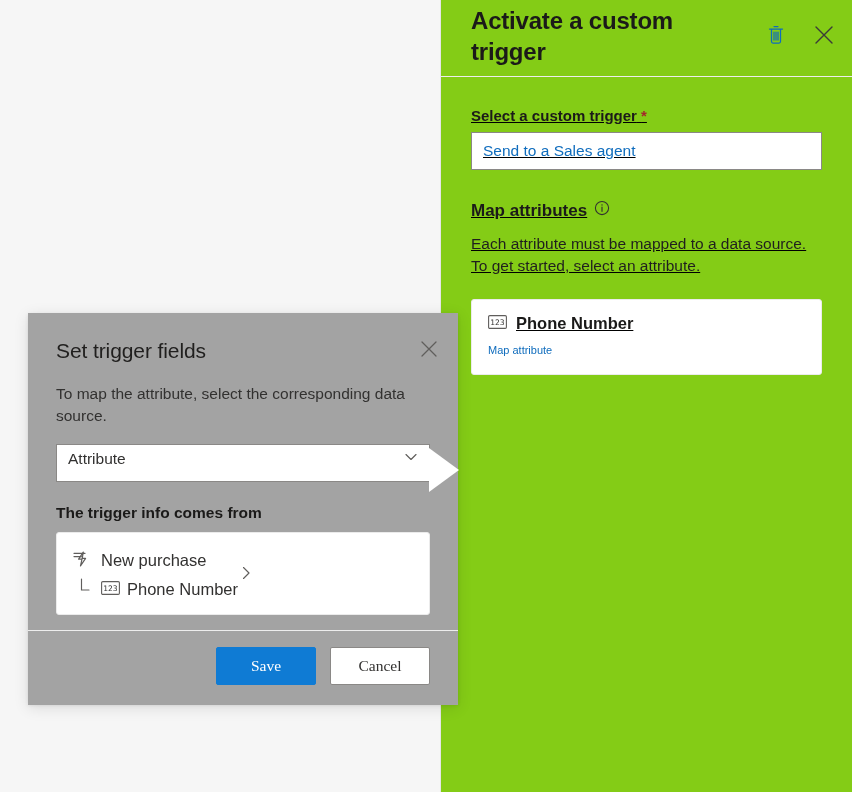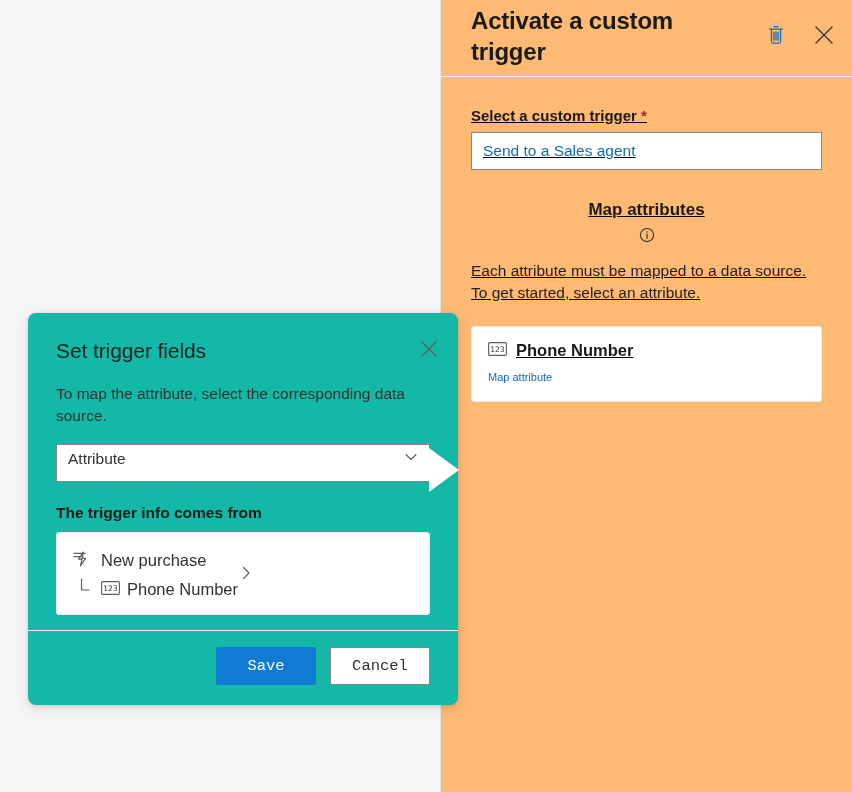--- a/index.html
+++ b/index.html
@@ -8,21 +8,21 @@
     width: 852px; height: 792px;
     overflow: hidden;
     font-family: "Liberation Sans", "DejaVu Sans", sans-serif;
     background: #f5f5f5;
   }
   #root { position: relative; width: 852px; height: 792px; background: #f6f6f6; }
 
   
   .side-panel {
     position: absolute; left: 440px; top: 0; width: 412px; height: 792px;
-    background: #fdba74;
+    background: #84cc16;
     border-left: 1px solid #e6e6e6;
   }
   .panel-header {
     position: relative;
     height: 77px;
     border-bottom: 1px solid #ededed;
   }
   .panel-title {
     position: absolute; left: 30px; top: 5px; width: 250px;
     font-size: 24px; font-weight: 600; color: #1b1a19; line-height: 1.3;
@@ -66,21 +66,21 @@
     font-size: 15.5px; color: #201f1e; line-height: 1.42;
   }
   .info-link {
     display: block; color: #0f6cbd; font-size: 15.5px; margin-top: 1px;
     text-decoration: none; cursor: pointer;
   }
 
   .section-head {
     margin-top: 30px;
     display: flex; align-items: center; gap: 7px;
-    font-size: 17px; font-weight: 600; color: #1b1a19; flex-direction: column;
+    font-size: 17px; font-weight: 600; color: #1b1a19;
   }
   .section-desc {
     margin-top: 12px;
     font-size: 15.5px; color: #201f1e; line-height: 1.42;
   }
 
   .attr-card {
     margin-top: 22px;
     border: 1px solid #ebebeb;
     border-radius: 3px;
@@ -90,24 +90,23 @@
   .attr-row { display: flex; align-items: center; gap: 9px; }
   .attr-name { font-size: 16.5px; font-weight: 600; color: #1b1a19; }
   .attr-link {
     display: inline-block; margin-top: 11px;
     font-size: 11px; color: #0f6cbd; text-decoration: none; cursor: pointer;
   }
 
   
   .callout {
     position: absolute; left: 28px; top: 313px; width: 430px; height: 392px;
-    background: #14b8a6;
+    background: #a3a3a3;
     box-shadow: 0 3.2px 14px rgba(0,0,0,0.11), 0 0.6px 3.6px rgba(0,0,0,0.09);
     z-index: 20;
-    border-radius: 8px;
   }
   .callout-beak {
     position: absolute; left: 429px; top: 448px;
     width: 30px; height: 44px;
     background: #ffffff;
     clip-path: polygon(0 0, 100% 50%, 0 100%);
     filter: drop-shadow(2px 0 2px rgba(0,0,0,0.07));
     z-index: 21;
   }
   .callout-inner { padding: 26px 28px 0 28px; position: relative; }
@@ -150,21 +149,21 @@
   .source-row2 span.child-name { font-size: 16.5px; color: #323130; }
 
   .callout-footer {
     position: absolute; left: 0; bottom: 0; width: 100%;
     border-top: 1px solid #ededed;
     padding: 16px 28px 20px 28px;
     display: flex; justify-content: flex-end; gap: 14px;
   }
   .btn {
     height: 38px; min-width: 100px; padding: 0 18px;
-    font-size: 15.5px; font-family: Liberation Mono, monospace; cursor: pointer;
+    font-size: 15.5px; font-family: Liberation Serif, serif; cursor: pointer;
     border-radius: 2px;
   }
   .btn-primary { background: #0f7bd4; color: #fff; border: 1px solid #0f7bd4; }
   .btn-secondary { background: #fff; color: #323130; border: 1px solid #8a8886; }
 </style>
 </head>
 <body>
 
 <div id="root">
 

